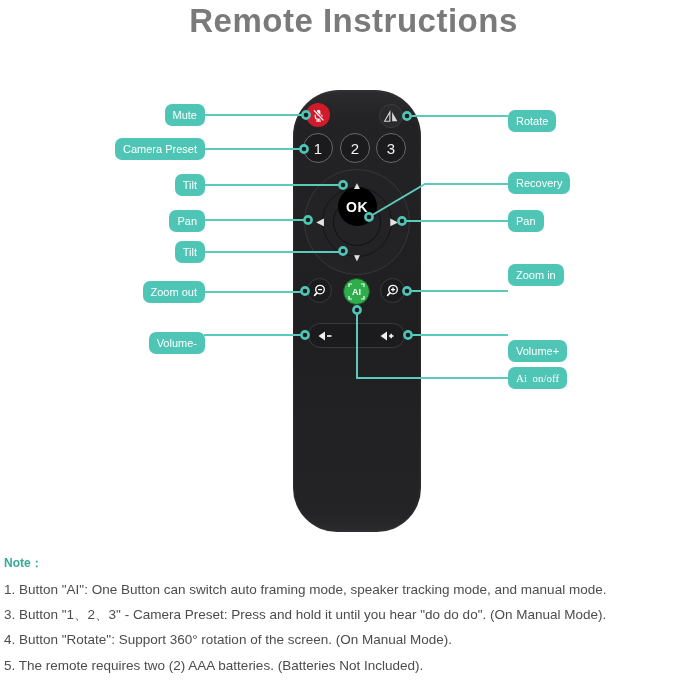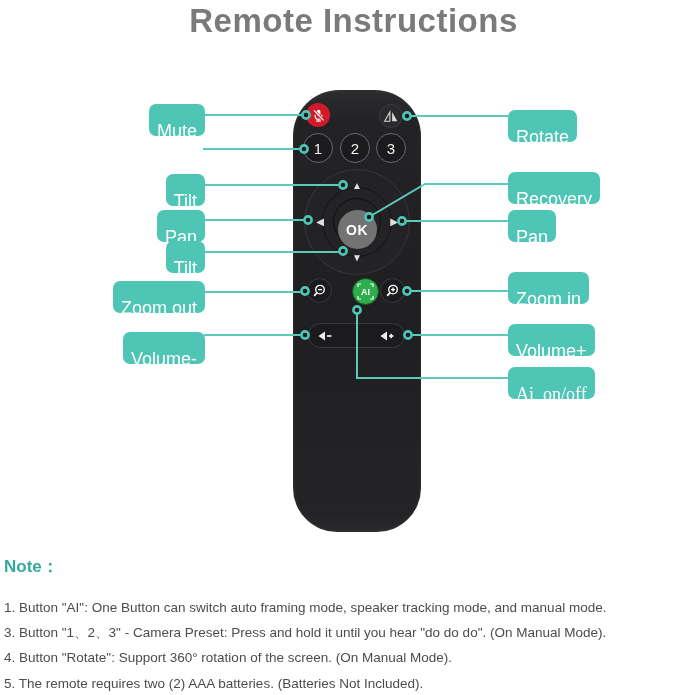--- a/index.html
+++ b/index.html
@@ -30,52 +30,52 @@
   .b2 { left:47px; top:43px; width:30px; height:30px; }
   .b3 { left:83px; top:43px; width:30px; height:30px; }
 
   
   .dpad { position:absolute; left:11px; top:79px; width:106px; height:106px; border-radius:50%;
           background:#232325; border:1.5px solid #373739; }
   .dpad-ring2 { position:absolute; left:17px; top:17px; width:70px; height:70px; border-radius:50%;
           border:1.2px solid #141416; }
   .ok-ring { position:absolute; left:28px; top:28px; width:48px; height:48px; border-radius:50%;
           border:1.5px solid #111113; }
-  .ok-btn { position:absolute; left:32.5px; top:40px; width:39px; height:39px; border-radius:50%;
-          background:#737373; display:flex; align-items:center; justify-content:center;
+  .ok-btn { position:absolute; left:32.5px; top:17px; width:39px; height:39px; border-radius:50%;
+          background:#000000; display:flex; align-items:center; justify-content:center;
           color:#fff; font-size:14px; font-weight:bold; letter-spacing:0.5px; }
   .arrow { position:absolute; color:#e2e2e2; font-size:10px; line-height:10px; transform:translate(-50%,-50%); }
 
   
   .zoom-out-btn { left:14px; top:188px; width:25px; height:25px; }
-  .ai-btn { left:59px; top:188px; width:27px; height:27px; background:#2fad4c; border:1px solid #15531f; }
+  .ai-btn { left:50px; top:188px; width:27px; height:27px; background:#2fad4c; border:1px solid #15531f; }
   .zoom-in-btn { left:87px; top:188px; width:25px; height:25px; }
 
   
   .vol-pill { position:absolute; left:15px; top:233px; width:97px; height:25px; border-radius:13px;
               background:#1b1b1d; border:1px solid #3a3a3c;
               display:flex; align-items:center; justify-content:space-between; padding:0 8px; }
 
   
   .callout {
-    position:absolute; height:22px; line-height:22px; padding:16px 8px;
-    background:#4ec5b5; color:#fff; font-size:18px; border-radius:7px; white-space:pre;
+    position:absolute; height:22px; line-height:22px; padding:0 8px;
+    background:#4ec5b5; color:#fff; font-size:11px; border-radius:7px; white-space:pre;
   }
   .co-left  { right:474px; }
   .co-right { left:508px; }
   .co-mute{top:104px;} .co-preset{top:138px;} .co-tiltup{top:174px;} .co-panleft{top:210px;}
   .co-tiltdown{top:241px;} .co-zoomout{top:281px;} .co-volminus{top:332px;}
   .co-rotate{top:110px;} .co-recovery{top:172px;} .co-panright{top:210px;}
-  .co-zoomin{top:272px;} .co-volplus{top:324px;} .co-aionoff{top:367px;font-family:Liberation Serif, serif;}
+  .co-zoomin{top:264px;} .co-volplus{top:340px;} .co-aionoff{top:367px;font-family:Liberation Serif, serif;}
 
   .lines-overlay { position:absolute; left:0; top:0; pointer-events:none; }
 
   
   .notes { position:absolute; left:4px; top:555px; width:672px; }
-  .notes-heading { color:#36a99a; font-size:17px; font-weight:bold; margin-bottom:17px; }
+  .notes-heading { color:#36a99a; font-size:12px; font-weight:bold; margin-bottom:5px; }
   .note-line { color:#4c4c4c; font-size:13.5px; line-height:25.2px; white-space:nowrap; }
 </style>
 </head>
 <body>
 
 <div class="stage">
 
   <h1 class="page-title">Remote Instructions</h1>
 
   <div class="remote">
@@ -187,20 +187,21 @@
       <circle cx="407" cy="116" r="3.6"></circle>
       <circle cx="369" cy="217" r="3.6"></circle>
       <circle cx="402" cy="221" r="3.6"></circle>
       <circle cx="407" cy="291" r="3.6"></circle>
       <circle cx="408" cy="335" r="3.6"></circle>
       <circle cx="357" cy="310" r="3.6"></circle>
     </g>
   </svg>
 
   <div class="callout co-left co-mute">Mute</div>
+  <div class="callout co-left co-preset">Camera Preset</div>
   <div class="callout co-left co-tiltup">Tilt</div>
   <div class="callout co-left co-panleft">Pan</div>
   <div class="callout co-left co-tiltdown">Tilt</div>
   <div class="callout co-left co-zoomout">Zoom out</div>
   <div class="callout co-left co-volminus">Volume-</div>
 
   <div class="callout co-right co-rotate">Rotate</div>
   <div class="callout co-right co-recovery">Recovery</div>
   <div class="callout co-right co-panright">Pan</div>
   <div class="callout co-right co-zoomin">Zoom in</div>

